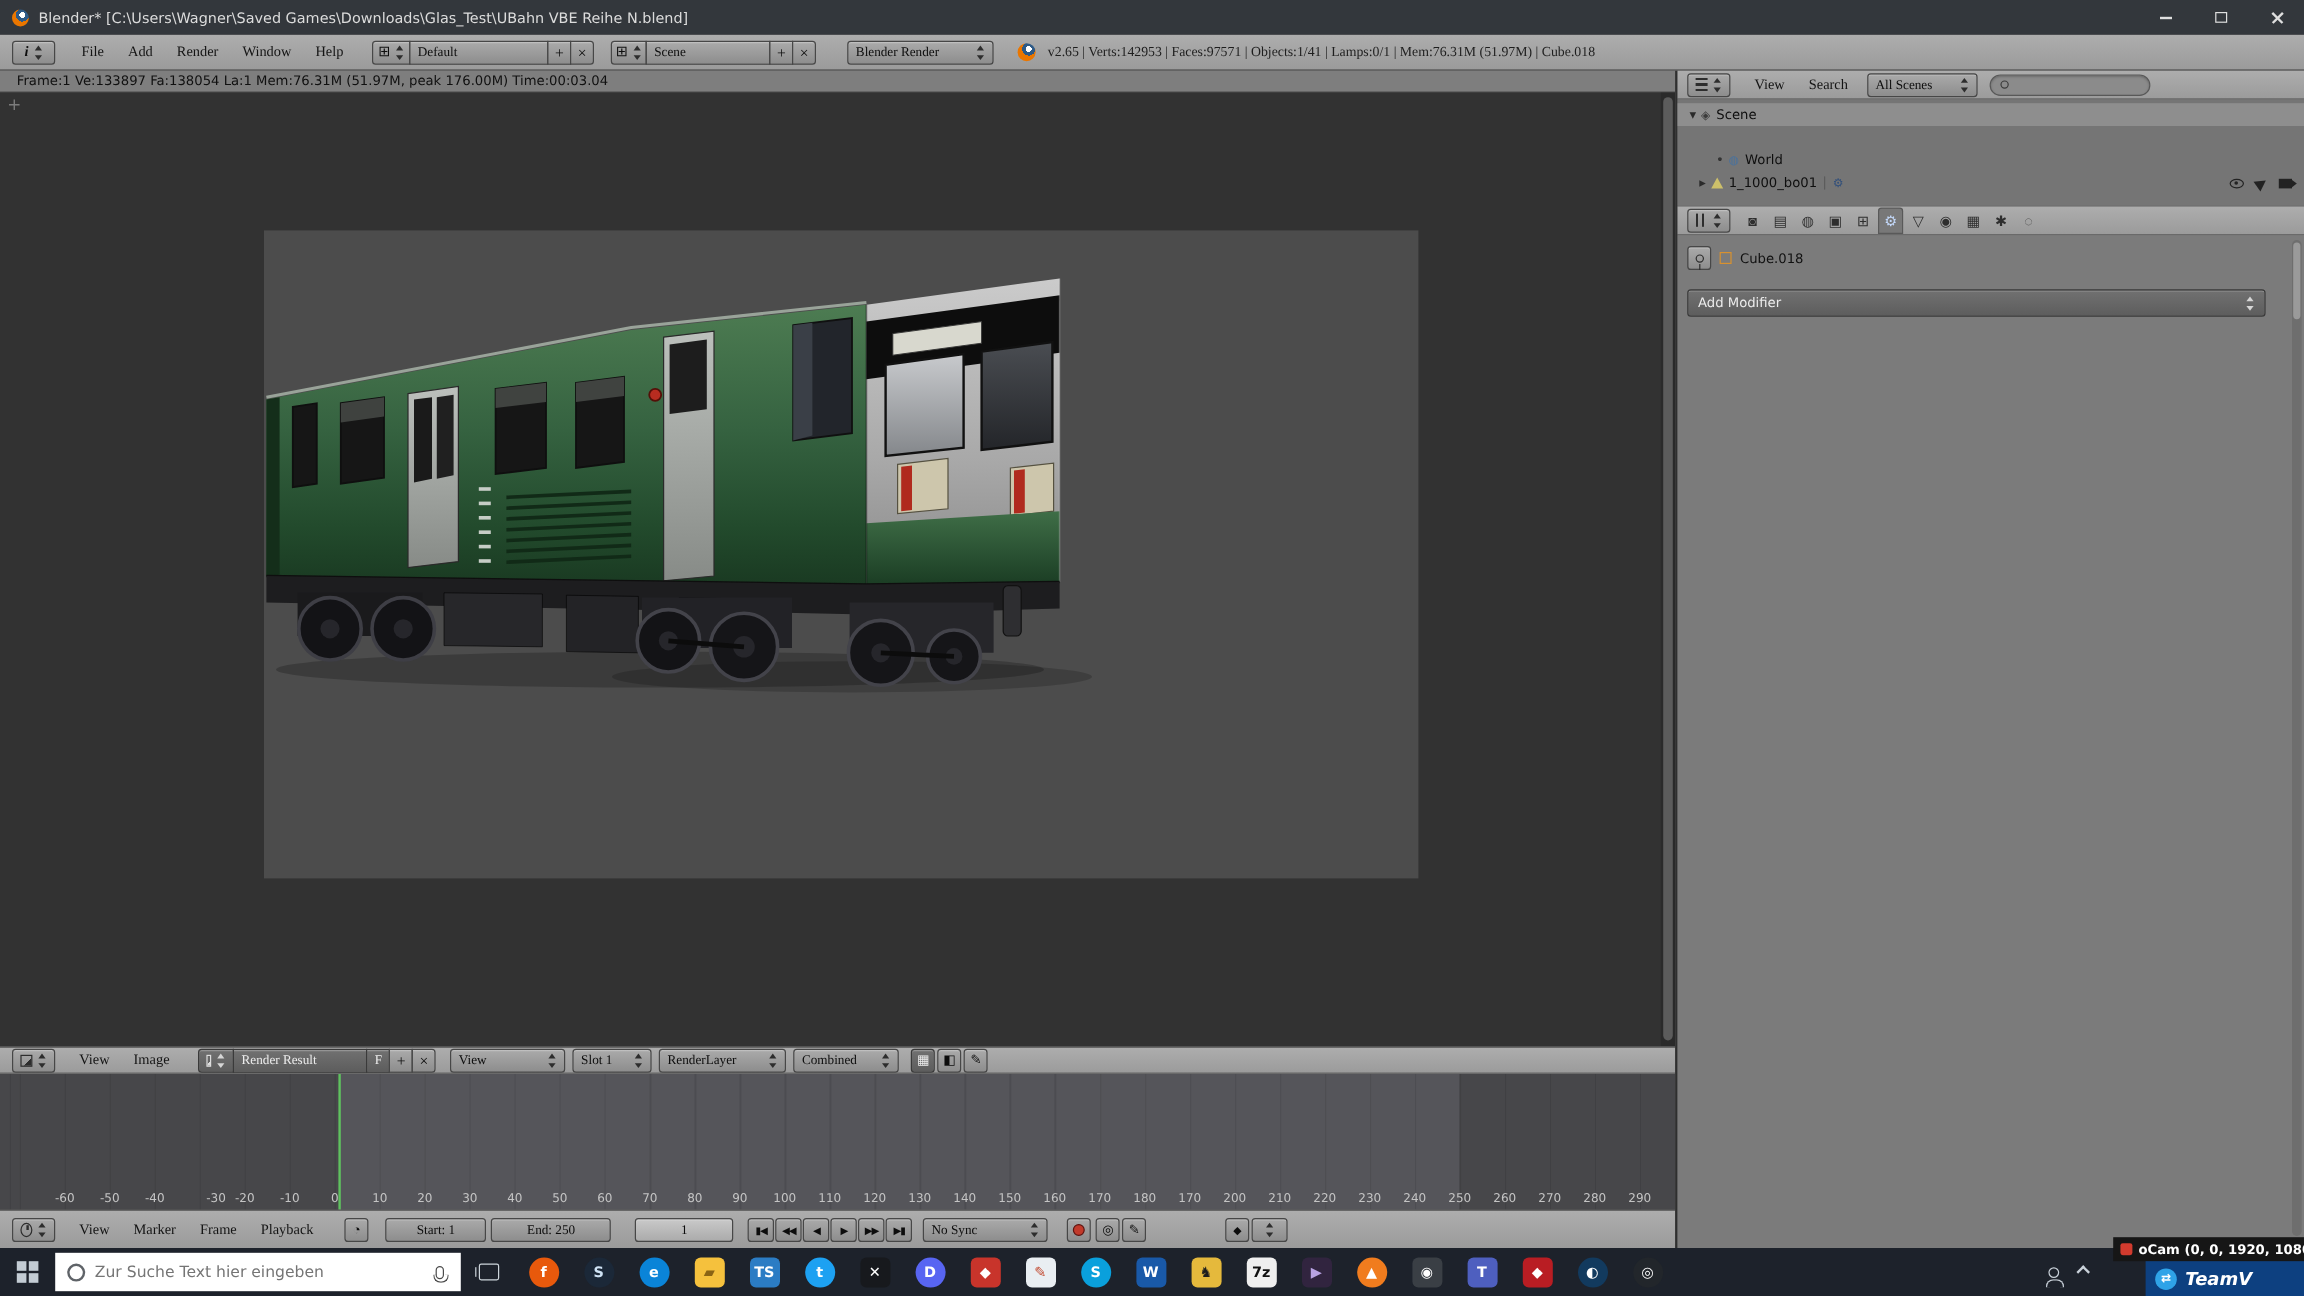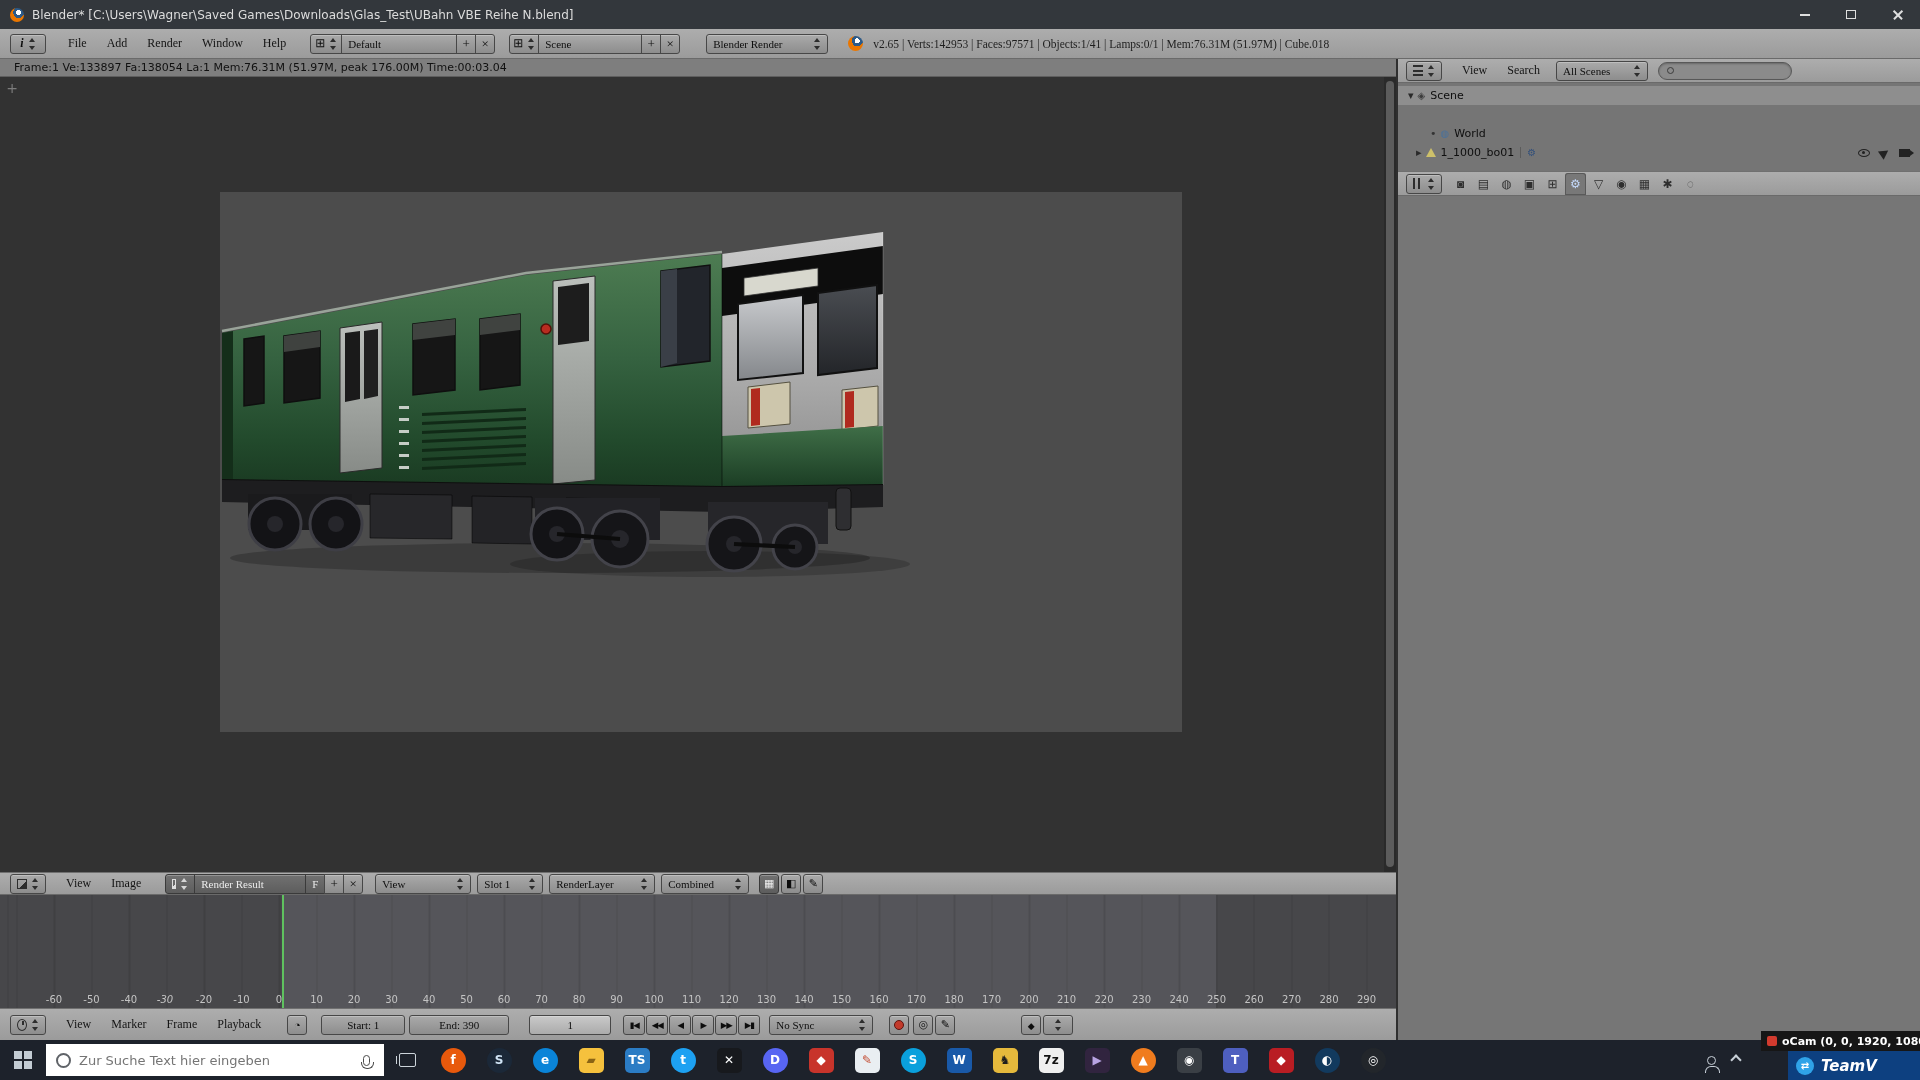--- a/index.html
+++ b/index.html
@@ -333,21 +333,21 @@
 </div>
 
 <div class="abs" style="left:0;top:895px;width:1396px;height:113px;background:#47474a;">
   <div class="abs" style="left:283px;top:0;width:933px;height:113px;background:#55555a;"></div>
   <div class="abs" style="left:0;top:0;width:100%;height:100%;background:repeating-linear-gradient(90deg, rgba(0,0,0,0.10) 0 1px, transparent 1px 37.5px);background-position-x:16.5px;"></div>
   <div class="abs" style="left:282px;top:0;width:2px;height:113px;background:#5fc25f;"></div>
   <div class="abs" style="left:0;top:0;width:100%;height:100%;">
       <span class="tick" style="left: 54px;">-60</span>
       <span class="tick" style="left: 91.5px;">-50</span>
       <span class="tick" style="left: 129px;">-40</span>
-      <span class="tick" style="left: 165px; font-style: italic;">-30</span>
+      <span class="tick" style="left: 180px;">-30</span>
       <span class="tick" style="left: 204px;">-20</span>
       <span class="tick" style="left: 241.5px;">-10</span>
       <span class="tick" style="left: 279px;">0</span>
       <span class="tick" style="left: 316.5px;">10</span>
       <span class="tick" style="left: 354px;">20</span>
       <span class="tick" style="left: 391.5px;">30</span>
       <span class="tick" style="left: 429px;">40</span>
       <span class="tick" style="left: 466.5px;">50</span>
       <span class="tick" style="left: 504px;">60</span>
       <span class="tick" style="left: 541.5px;">70</span>
@@ -385,21 +385,21 @@
   <span class="menu">Marker</span>
   <span class="menu">Frame</span>
   <span class="menu">Playback</span>
   <div class="w mini" style="margin-left:16px;">
       <span class="g-circle"></span>
     </div>
   <div class="w" style="margin-left:14px;width:84px;">
       <span>Start: 1</span>
     </div>
   <div class="w" style="margin-left:4px;width:100px;">
-      <span>End: 390</span>
+      <span>End: 250</span>
     </div>
   <div class="w light" style="margin-left:20px;width:82px;">
       <span>1</span>
     </div>
   <div style="display:flex;margin-left:12px;">
       <div class="w pb">▮◀</div>
       <div class="w pb">◀◀</div>
       <div class="w pb">◀</div>
       <div class="w pb">▶</div>
       <div class="w pb">▶▶</div>
@@ -482,20 +482,36 @@
         <div class="ptab">⊞</div>
         <div class="ptab active">⚙</div>
         <div class="ptab">▽</div>
         <div class="ptab">◉</div>
         <div class="ptab">▦</div>
         <div class="ptab">✱</div>
         <div class="ptab">◌</div>
       </div>
   </div>
 
+  <div style="position:absolute;left:0;top:137px;width:100%;height:844px;background:#7b7b7b;">
+    <div style="position:absolute;left:8px;top:9px;height:20px;display:flex;align-items:center;gap:7px;">
+      <div class="w mini">
+          <span class="pinic"></span>
+        </div>
+      <span class="cubeic"></span>
+      <span style="font-size:11px;color:#101010;">Cube.018</span>
+    </div>
+    <div class="w dark" style="position:absolute;left:8px;top:45px;width:482px;height:23px;justify-content:space-between;padding:0 8px;">
+      <span>Add Modifier</span>
+      <span class="spin"></span>
+    </div>
+    <div style="position:absolute;right:2px;top:4px;width:8px;height:830px;background:#6e6e6e;border-radius:4px;">
+      <div style="position:absolute;left:1px;top:2px;width:6px;height:64px;background:#9a9a9a;border-radius:3px;"></div>
+    </div>
+  </div>
 </div>
 
 <div class="abs taskbar" style="left:0;top:1040px;width:1920px;height:40px;">
   <div class="tbbtn">
     <div class="winlogo">
         <div></div>
         <div></div>
         <div></div>
         <div></div>
       </div>

